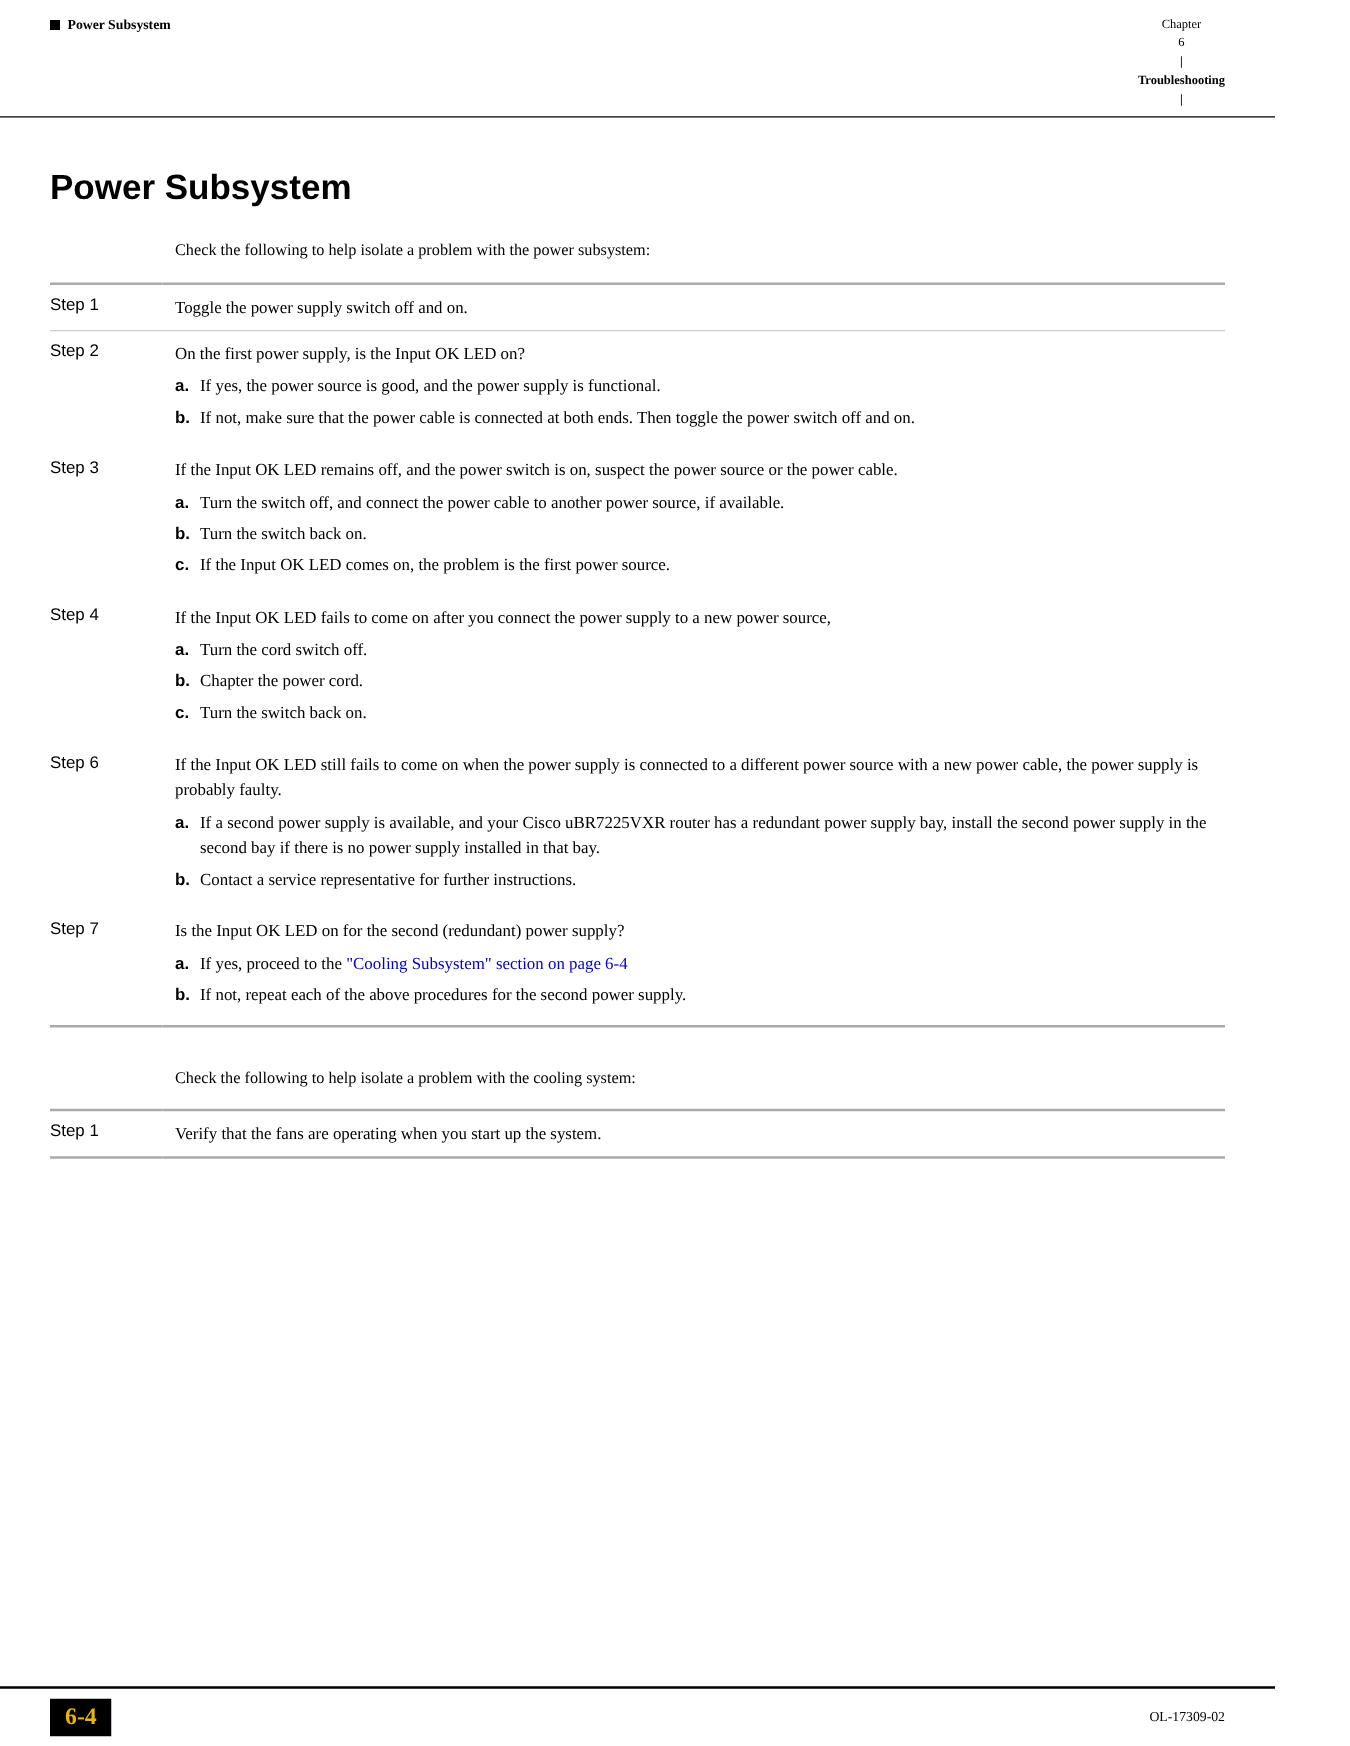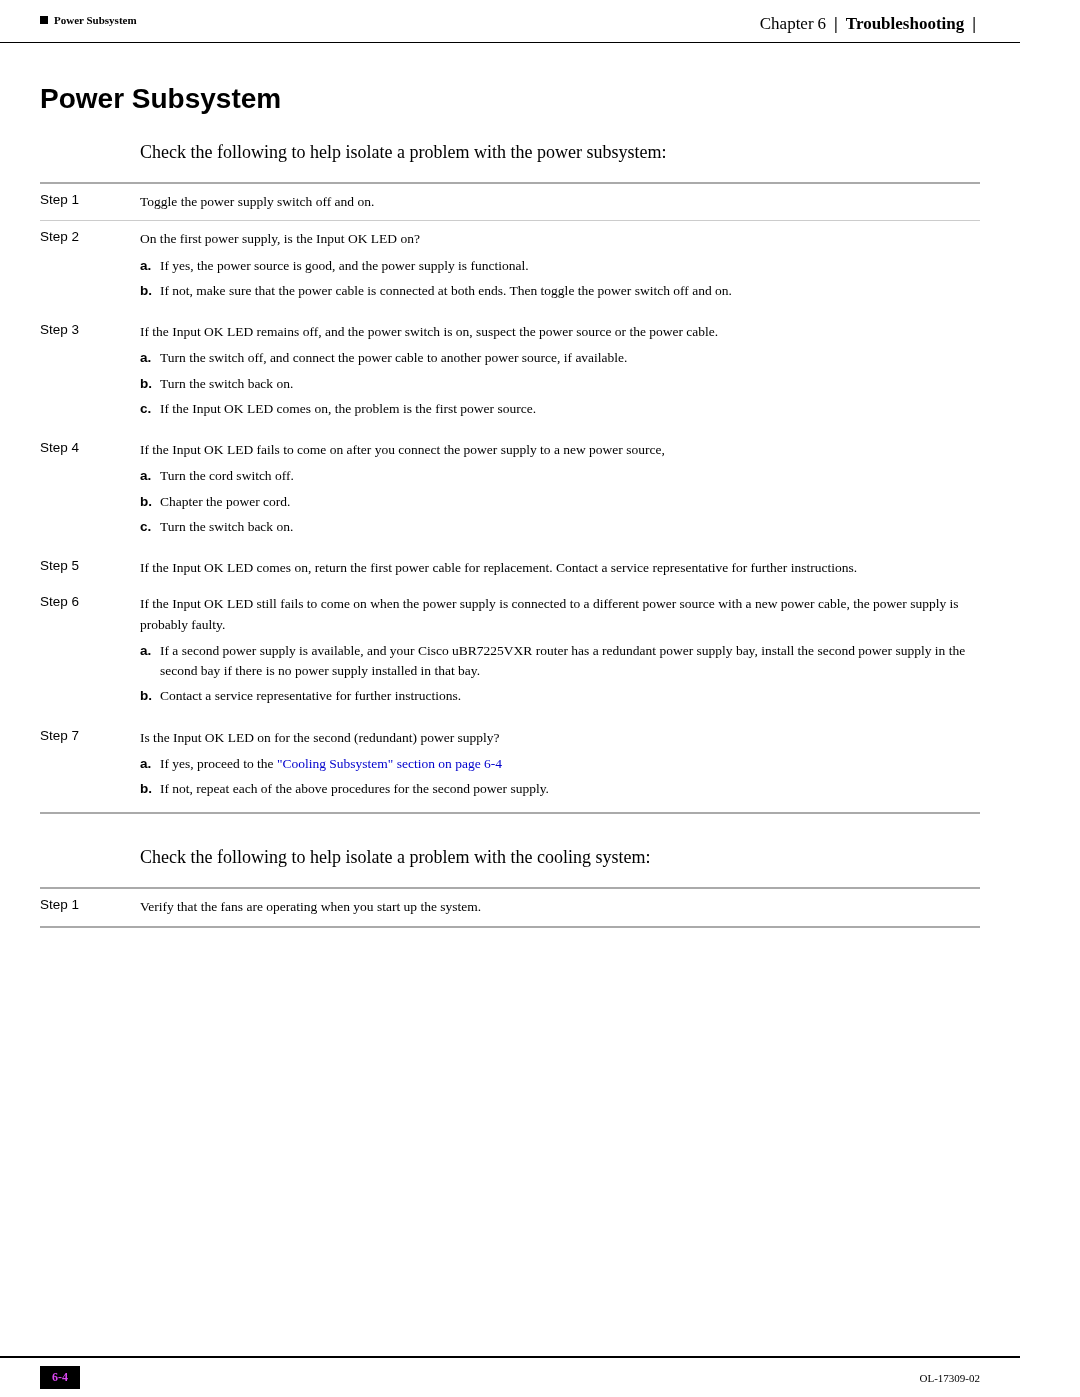--- a/index.html
+++ b/index.html
@@ -51,21 +51,22 @@
       width: 8px;
       height: 8px;
       background: #000;
       display: inline-block;
     }
 
     .header-right {
       display: flex;
       align-items: center;
       gap: 4px;
-      font-size: 17px;
+      font-size: 10px;
+      flex-direction: column;
     }
 
     .header-right .chapter-label {
       font-weight: normal;
     }
 
     .header-right .chapter-num {
       font-weight: normal;
     }
 
@@ -90,21 +91,21 @@
       font-size: 28px;
       font-weight: bold;
       font-family: Arial, Helvetica, sans-serif;
       margin-bottom: 24px;
       margin-top: 10px;
     }
 
     .intro-text {
       margin-left: 100px;
       margin-bottom: 16px;
-      font-size: 18px;
+      font-size: 13px;
       line-height: 1.5;
     }
 
     
     .steps-table {
       width: 100%;
       border-collapse: collapse;
       border-top: 2px solid #aaa;
       border-bottom: 2px solid #aaa;
       margin-bottom: 30px;
@@ -166,23 +167,23 @@
       justify-content: space-between;
       align-items: center;
       padding: 8px 40px;
       border-top: 2px solid #000;
       background: #fff;
       position: relative;
     }
 
     .footer-left {
       background: #000;
-      color: #d946ef;
+      color: #eab308;
       padding: 4px 12px;
-      font-size: 12px;
+      font-size: 19px;
       font-weight: bold;
     }
 
     .footer-center {
       font-size: 11px;
       font-weight: bold;
       text-align: center;
       flex: 1;
     }
 
@@ -286,26 +287,20 @@
                 <span class="sub-content">Chapter the power cord.</span>
               </li>
               <li>
                 <span class="sub-label">c.</span>
                 <span class="sub-content">Turn the switch back on.</span>
               </li>
             </ul>
           </td>
         </tr>
 
-        <tr>
-          <td class="step-label-cell"><span>Step 5</span></td>
-          <td class="step-content-cell">
-            <span>If the Input OK LED comes on, return the first power cable for replacement. Contact a service representative for further instructions.</span>
-          </td>
-        </tr>
 
         <tr>
           <td class="step-label-cell"><span>Step 6</span></td>
           <td class="step-content-cell">
             <p>If the Input OK LED still fails to come on when the power supply is connected to a different power source with a new power cable, the power supply is probably faulty.</p>
             <ul class="sub-list">
               <li>
                 <span class="sub-label">a.</span>
                 <span class="sub-content">If a second power supply is available, and your Cisco uBR7225VXR router has a redundant power supply bay, install the second power supply in the second bay if there is no power supply installed in that bay.</span>
               </li>

